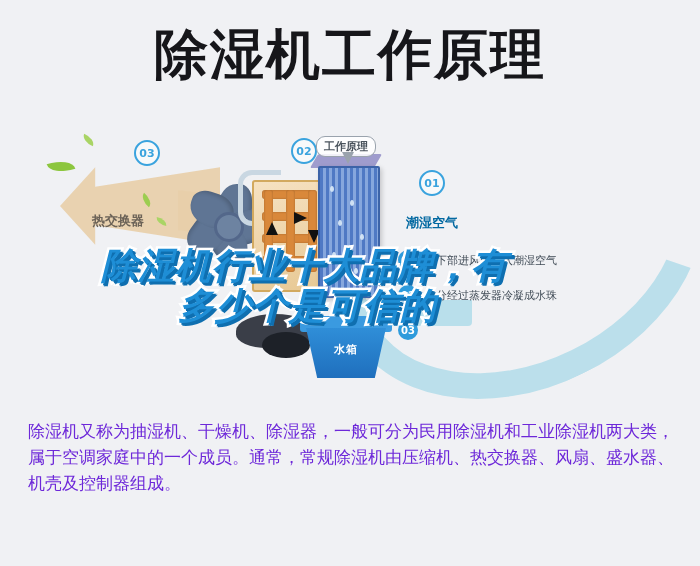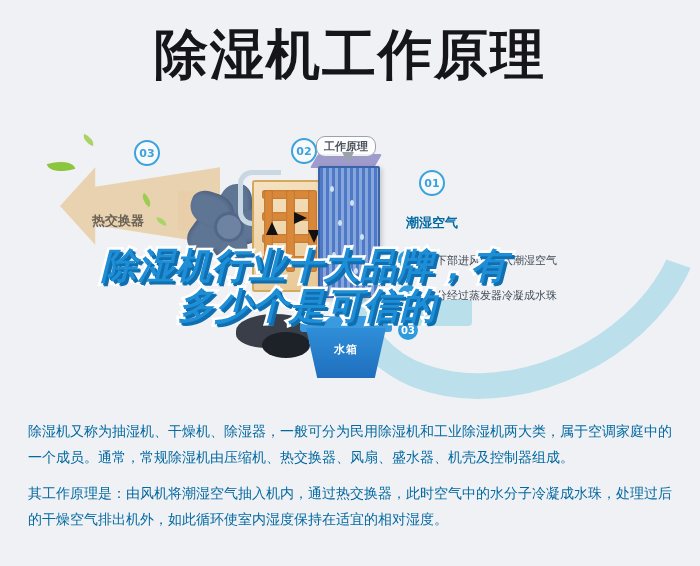--- a/index.html
+++ b/index.html
@@ -217,21 +217,21 @@
     paint-order:stroke fill;
     text-shadow:
        2px 2px 0 #0f6fb0,
        3px 3px 0 #0f6fb0;
   }
   .overlay-line.l2{padding-left:6px;}
 
   
   .body-copy{
     position:absolute;left:28px;top:418px;width:648px;
-    color:#0369a1;font-size:14px;line-height:26px;
+    color:#6d28d9;font-size:17px;line-height:26px;
   }
   .para{margin:0 0 10px 0;}
   .para.p2{margin-bottom:0;}
 </style>
 </head>
 <body>
 
 <div id="page">
 
   <div class="title-wrap">
@@ -321,16 +321,15 @@
     </div>
   </div>
 
   <div class="overlay">
     <div class="overlay-line l1">除湿机行业十大品牌，有</div>
     <div class="overlay-line l2">多少个是可信的</div>
   </div>
 
   <div class="body-copy">
     <p class="para p1">除湿机又称为抽湿机、干燥机、除湿器，一般可分为民用除湿机和工业除湿机两大类，属于空调家庭中的一个成员。通常，常规除湿机由压缩机、热交换器、风扇、盛水器、机壳及控制器组成。</p>
-    <p class="para p2">其工作原理是：由风机将潮湿空气抽入机内，通过热交换器，此时空气中的水分子冷凝成水珠，处理过后的干燥空气排出机外，如此循环使室内湿度保持在适宜的相对湿度。</p>
   </div>
 
 </div>
 
 </body></html>

